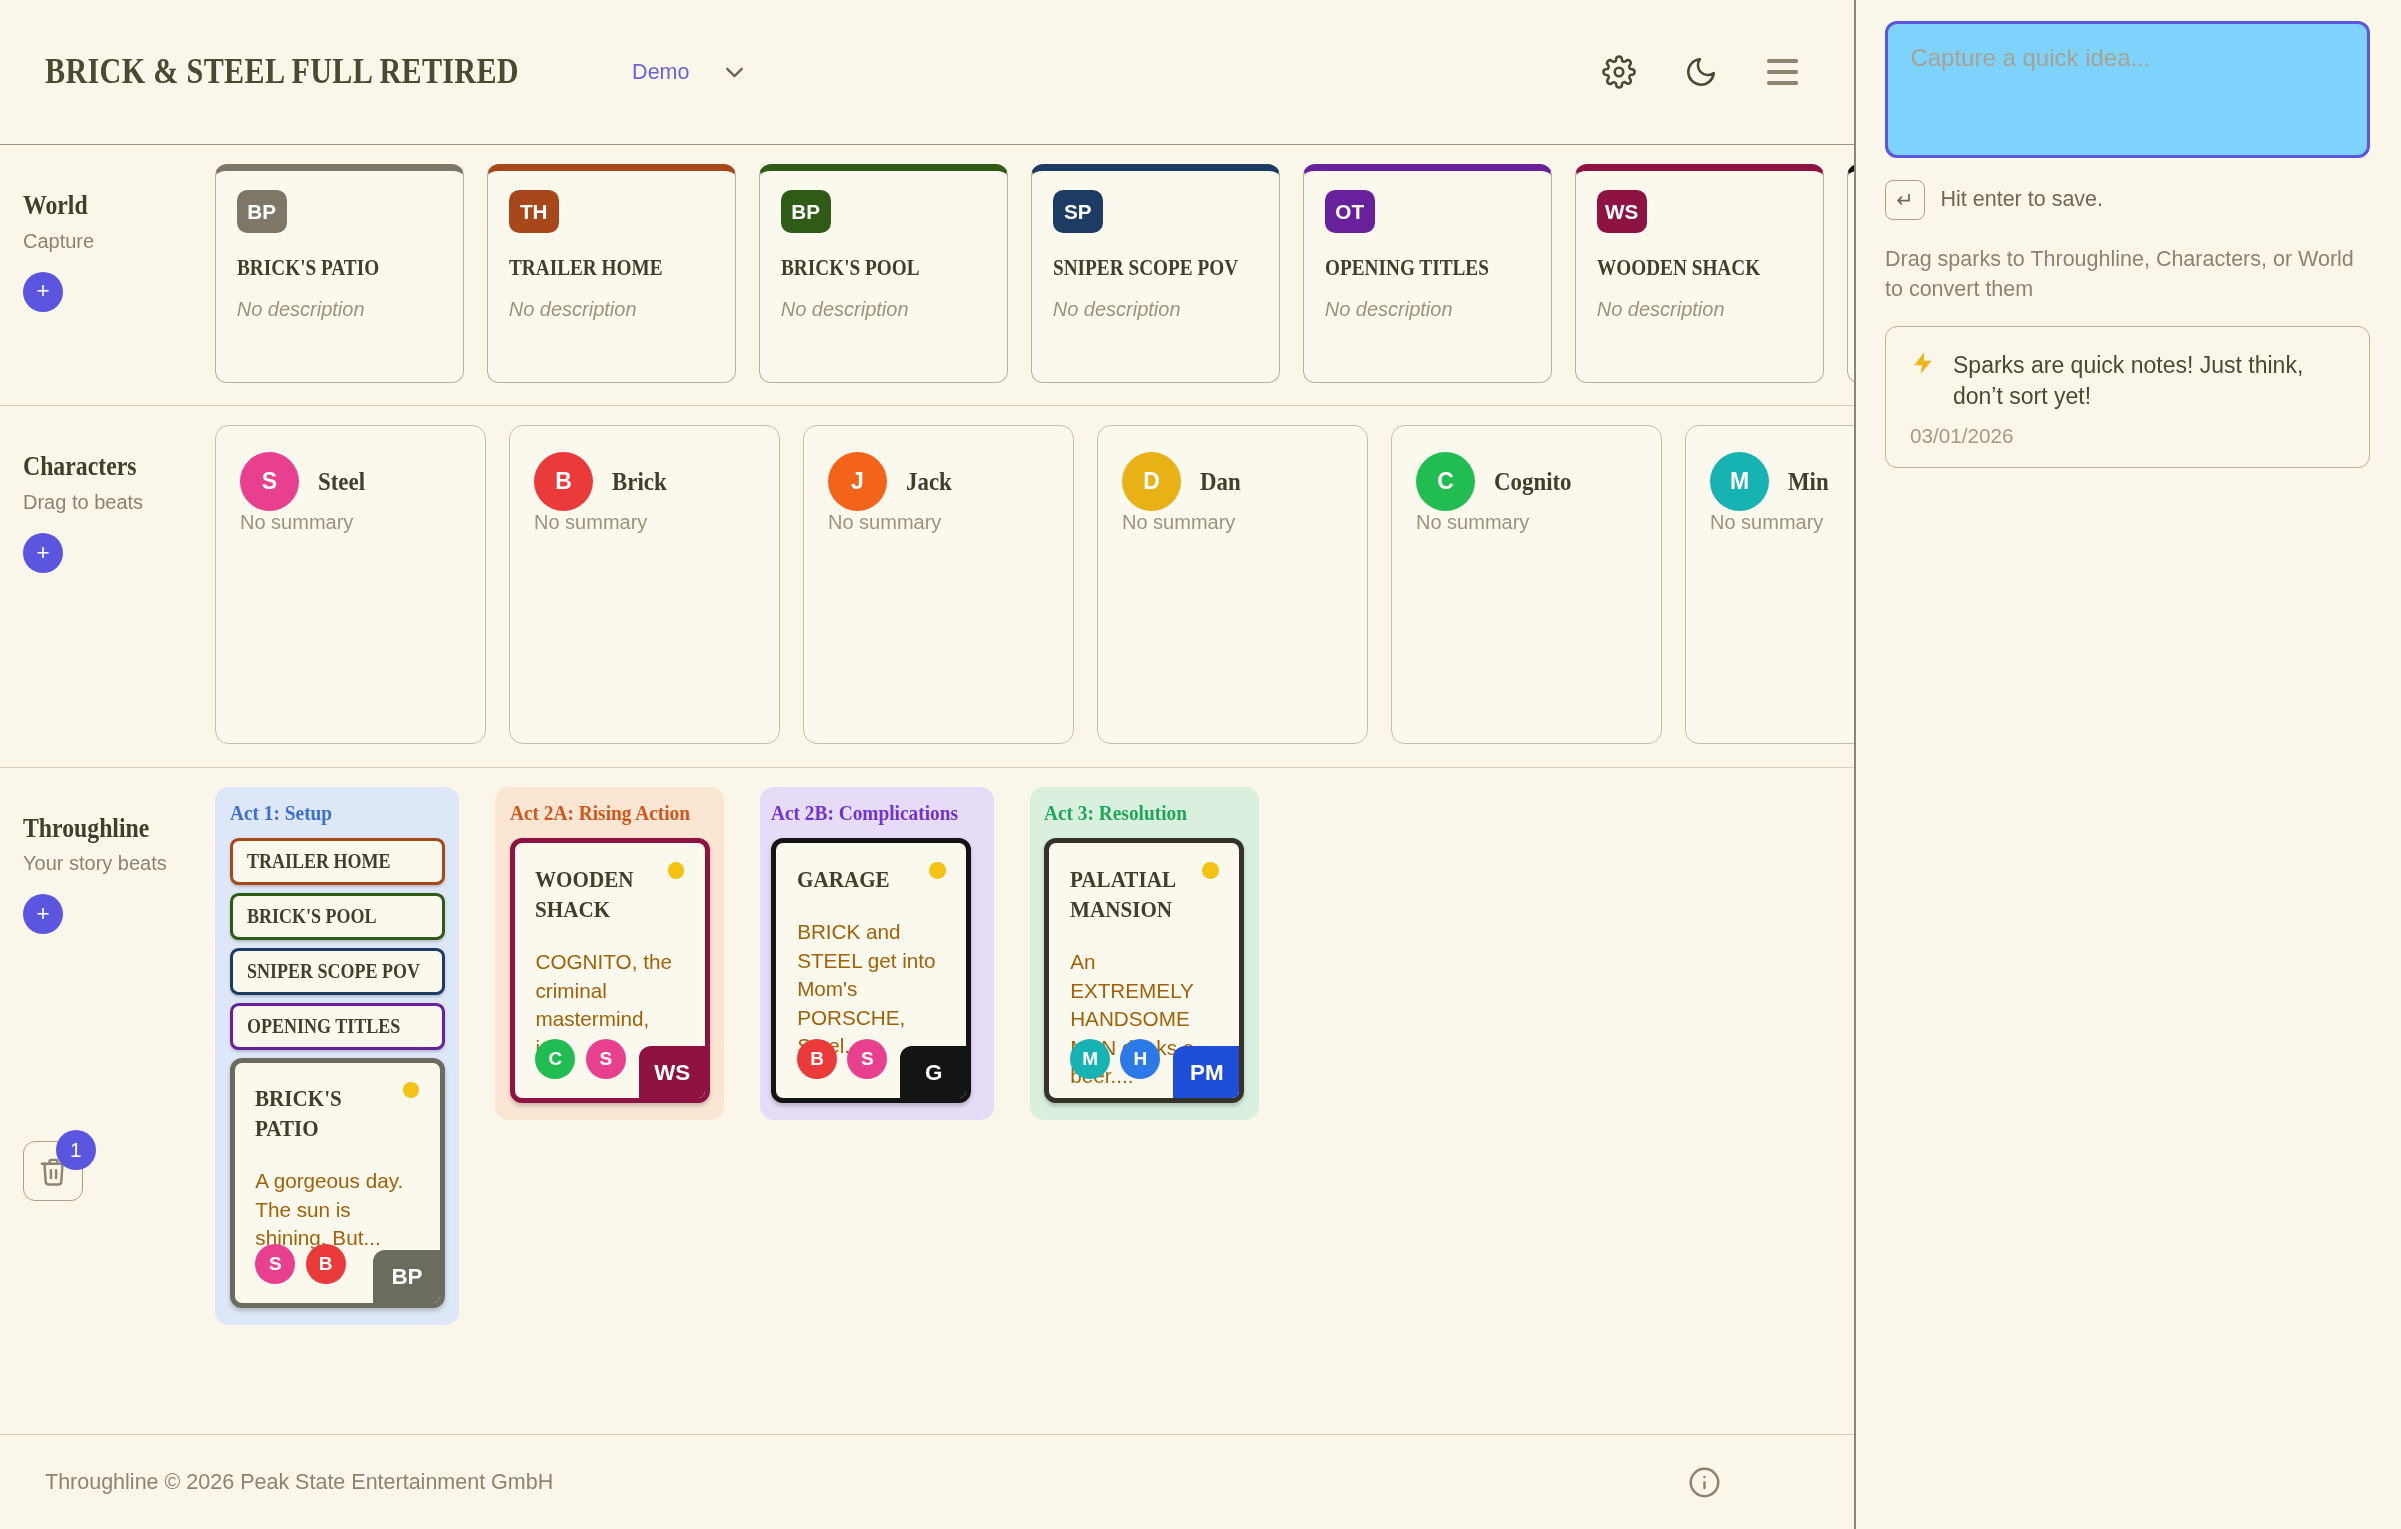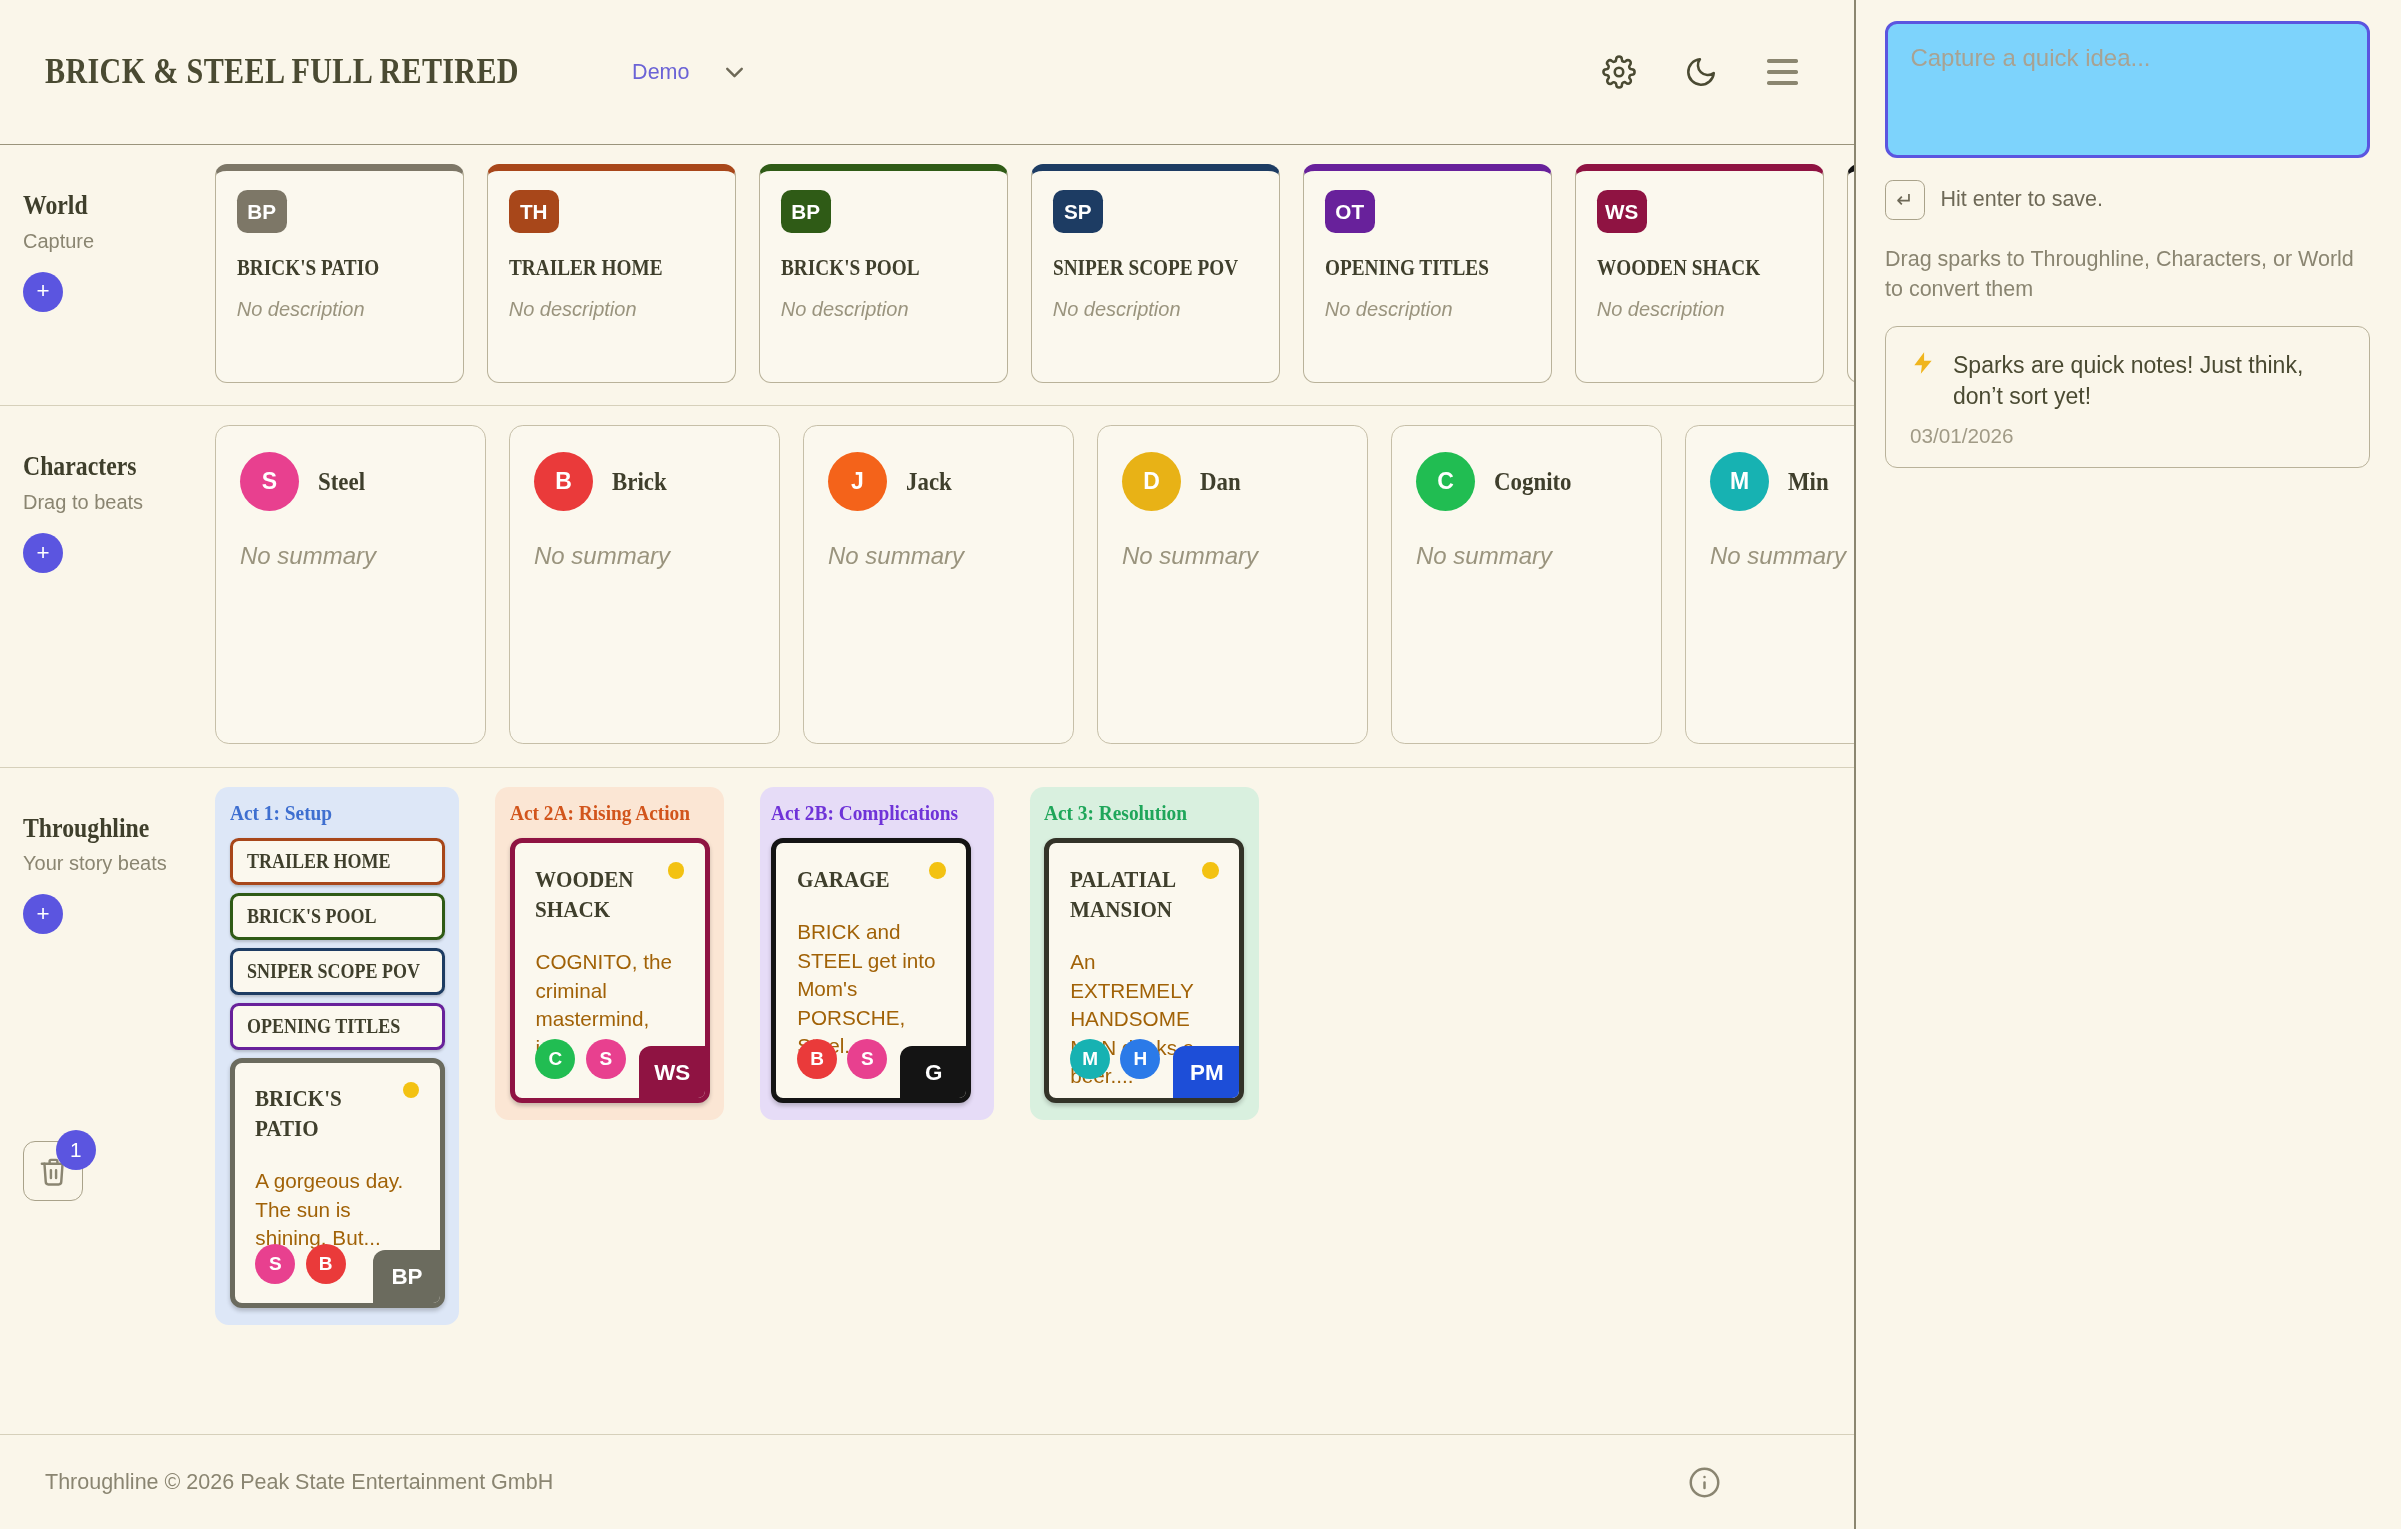--- a/index.html
+++ b/index.html
@@ -127,21 +127,21 @@
     color: #fff; font-size: 23px; font-weight: 600;
     flex: 0 0 59px;
   }
   .cc-name {
     font-family: "Liberation Serif", serif;
     font-weight: 700; font-size: 26px; color: #3f3f2c;
     transform: scaleX(0.88); transform-origin: left center;
     white-space: nowrap;
   }
   .cc-sum {
-    margin-top: 31px; font-size: 24px; font-style: italic; color: #9a947e;
+    font-size: 20px; color: #9a947e;
   }
 
   
   .tl-track { display: flex; gap: 36px; flex: 1; min-width: 0; align-items: flex-start; }
   .act-col {
     border-radius: 13.8px;
     padding: 14.6px 14.6px 17px 14.6px;
     flex: 0 0 auto;
   }
   .act-title {

